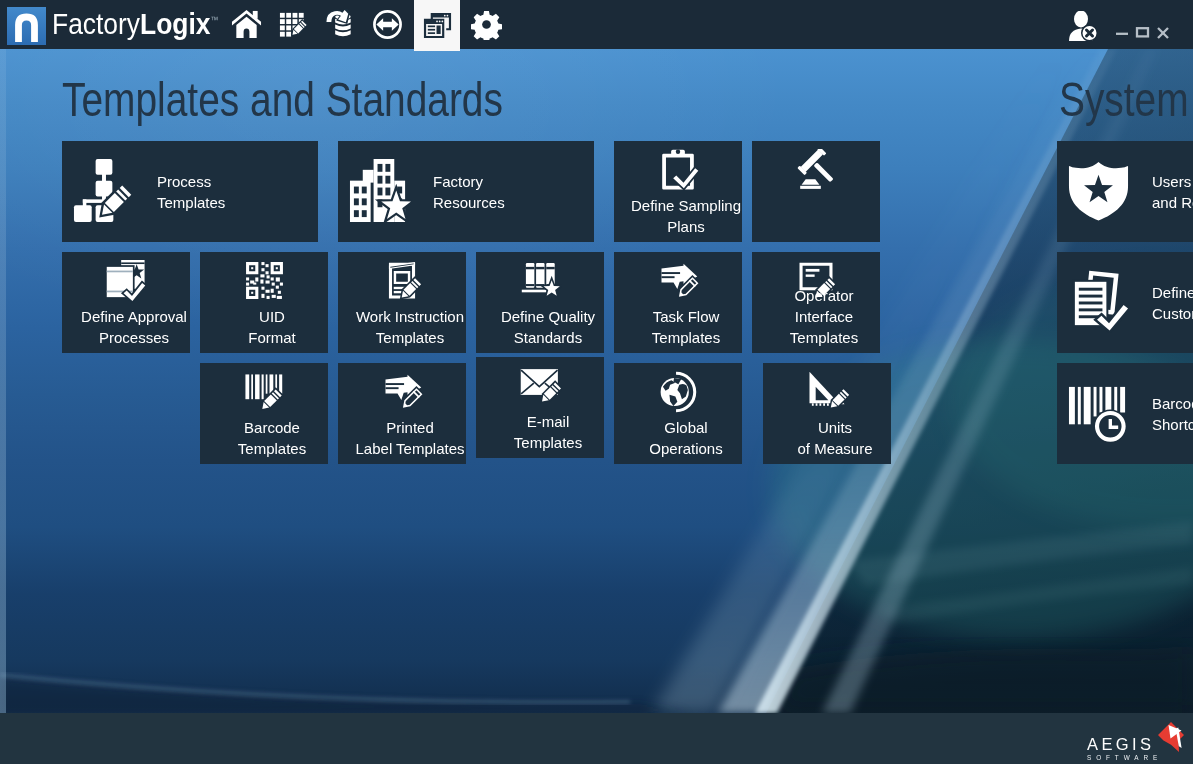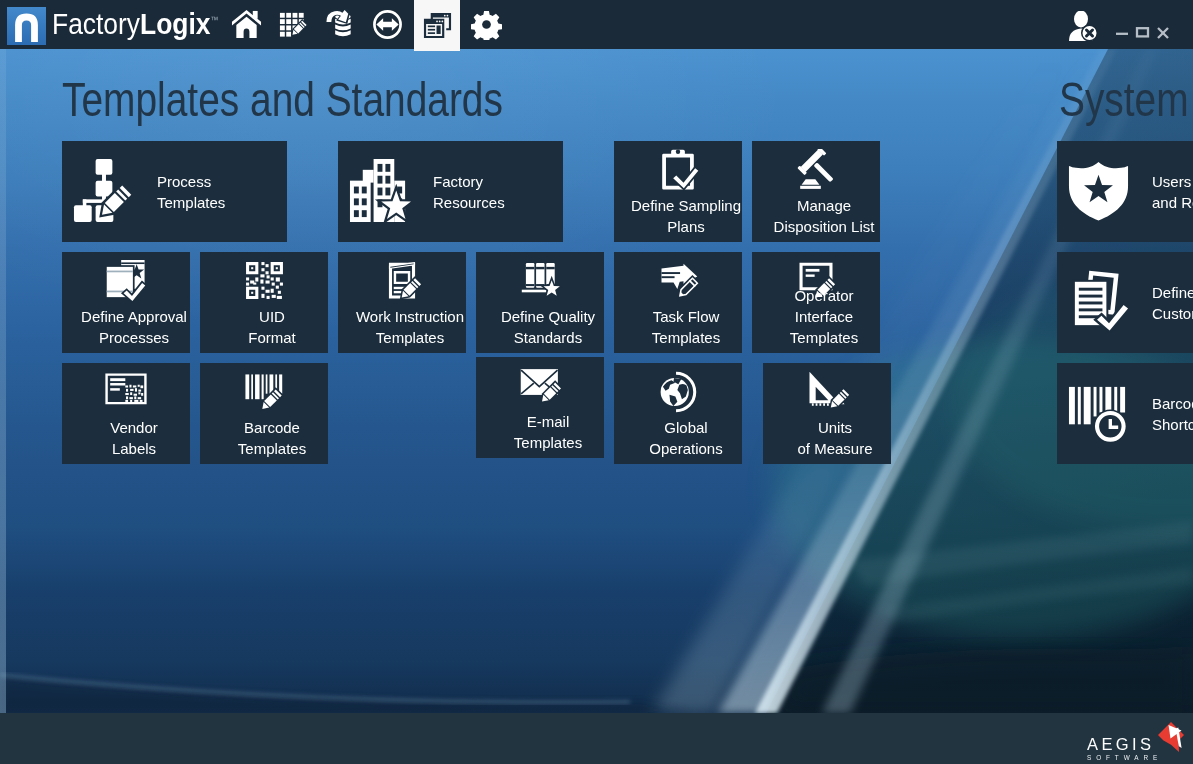--- a/index.html
+++ b/index.html
@@ -23,21 +23,21 @@
     background:
       radial-gradient(ellipse 750px 380px at 26% 6%, rgba(255,255,255,0.06), rgba(255,255,255,0) 65%),
       linear-gradient(180deg,#4b92d0 0%, #4489c6 8%, #3d7fbc 18%, #346fad 30%, #2b63a0 42%, #275b93 52%, #235389 62%, #1f4e81 72%, #183f6b 82%, #16395f 92%, #112c4a 100%);
   }
   #bgsvg { position:absolute; left:0; top:0; }
 
   .sectitle { position:absolute; top:25px; font-size:48px; font-weight:400; color:#223649; white-space:nowrap; transform-origin:left top; line-height:52px; transform:scaleX(0.81); }
 
   
   .tile { position:absolute; width:128px; height:101px; background:#1c2e3d; color:#fff; }
-  .tile.wide { width:225px; }
+  .tile.wide { width:256px; }
   .tlabel { position:absolute; left:0; right:0; bottom:5px; text-align:center; font-size:15px; line-height:21px;padding-left:16px; }
   .ticon-top { position:absolute; left:0; right:0; top:8px; display:flex; justify-content:center; }
   .ticon-top svg { width:44px; height:44px; fill:#fff; }
   .wide .ticon-left { position:absolute; left:10px; top:18px; }
   .wide .ticon-left svg { width:63px; height:63px; fill:#fff; }
   .wide .wlabel { position:absolute; left:95px; top:50%; transform:translateY(-50%); font-size:15px; line-height:21px; }
 
   
   #bottombar { position:absolute; left:0; top:713px; width:1193px; height:67px; background:#223440; z-index:30; }
   #aegis { position:absolute; left:1080px; top:5px; }
@@ -487,21 +487,20 @@
         </svg>
       </span>
     <div class="tlabel">Define Sampling<br>Plans</div>
   </div>
   <div class="tile" style="left:752px; top:92px;">
     <span class="ticon-top">
         <svg>
           <use href="#i-gavel"></use>
         </svg>
       </span>
-    <div class="tlabel">Manage<br>Disposition List</div>
   </div>
 
   <div class="tile" style="left:62px; top:203px;">
     <span class="ticon-top">
         <svg>
           <use href="#i-approval"></use>
         </svg>
       </span>
     <div class="tlabel">Define Approval<br>Processes</div>
   </div>
@@ -539,35 +538,35 @@
   </div>
   <div class="tile" style="left:752px; top:203px;">
     <span class="ticon-top">
         <svg>
           <use href="#i-operator"></use>
         </svg>
       </span>
     <div class="tlabel">Operator Interface<br>Templates</div>
   </div>
 
-  <div class="tile" style="left:62px; top:314px;">
-    <span class="ticon-top">
-        <svg>
-          <use href="#i-vendorlabel"></use>
-        </svg>
-      </span>
-    <div class="tlabel">Vendor<br>Labels</div>
-  </div>
   <div class="tile" style="left:200px; top:314px;">
     <span class="ticon-top">
         <svg>
           <use href="#i-barcodepencil"></use>
         </svg>
       </span>
     <div class="tlabel">Barcode<br>Templates</div>
+  </div>
+  <div class="tile" style="left:338px; top:314px;">
+    <span class="ticon-top">
+        <svg>
+          <use href="#i-arrowpencil"></use>
+        </svg>
+      </span>
+    <div class="tlabel">Printed<br>Label Templates</div>
   </div>
   <div class="tile" style="left:476px; top:308px;">
     <span class="ticon-top">
         <svg>
           <use href="#i-envelope"></use>
         </svg>
       </span>
     <div class="tlabel">E-mail<br>Templates</div>
   </div>
   <div class="tile" style="left:614px; top:314px;">

